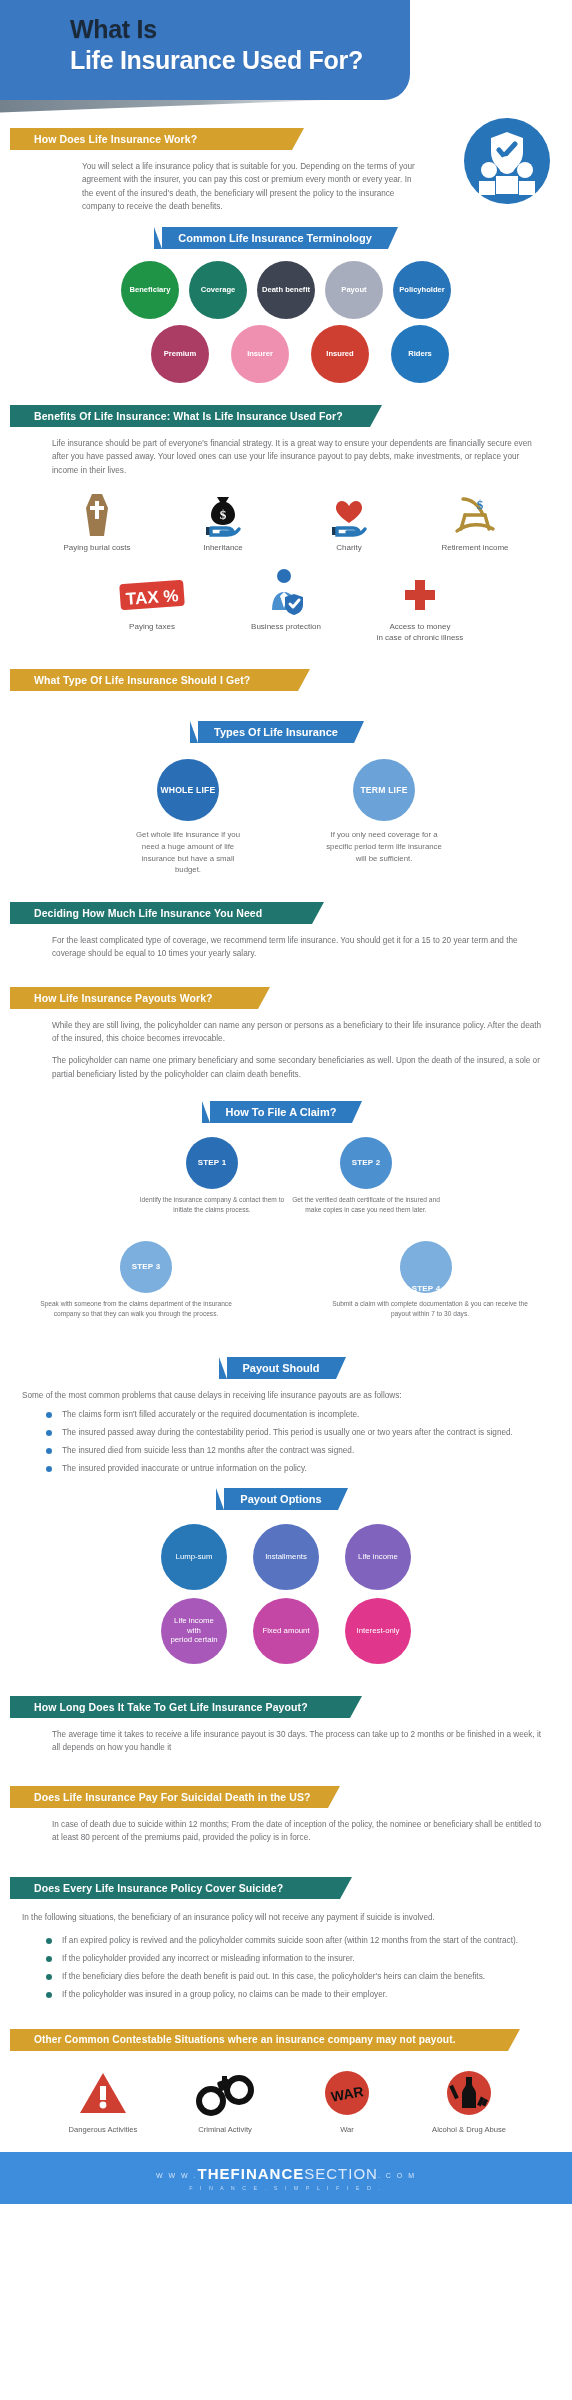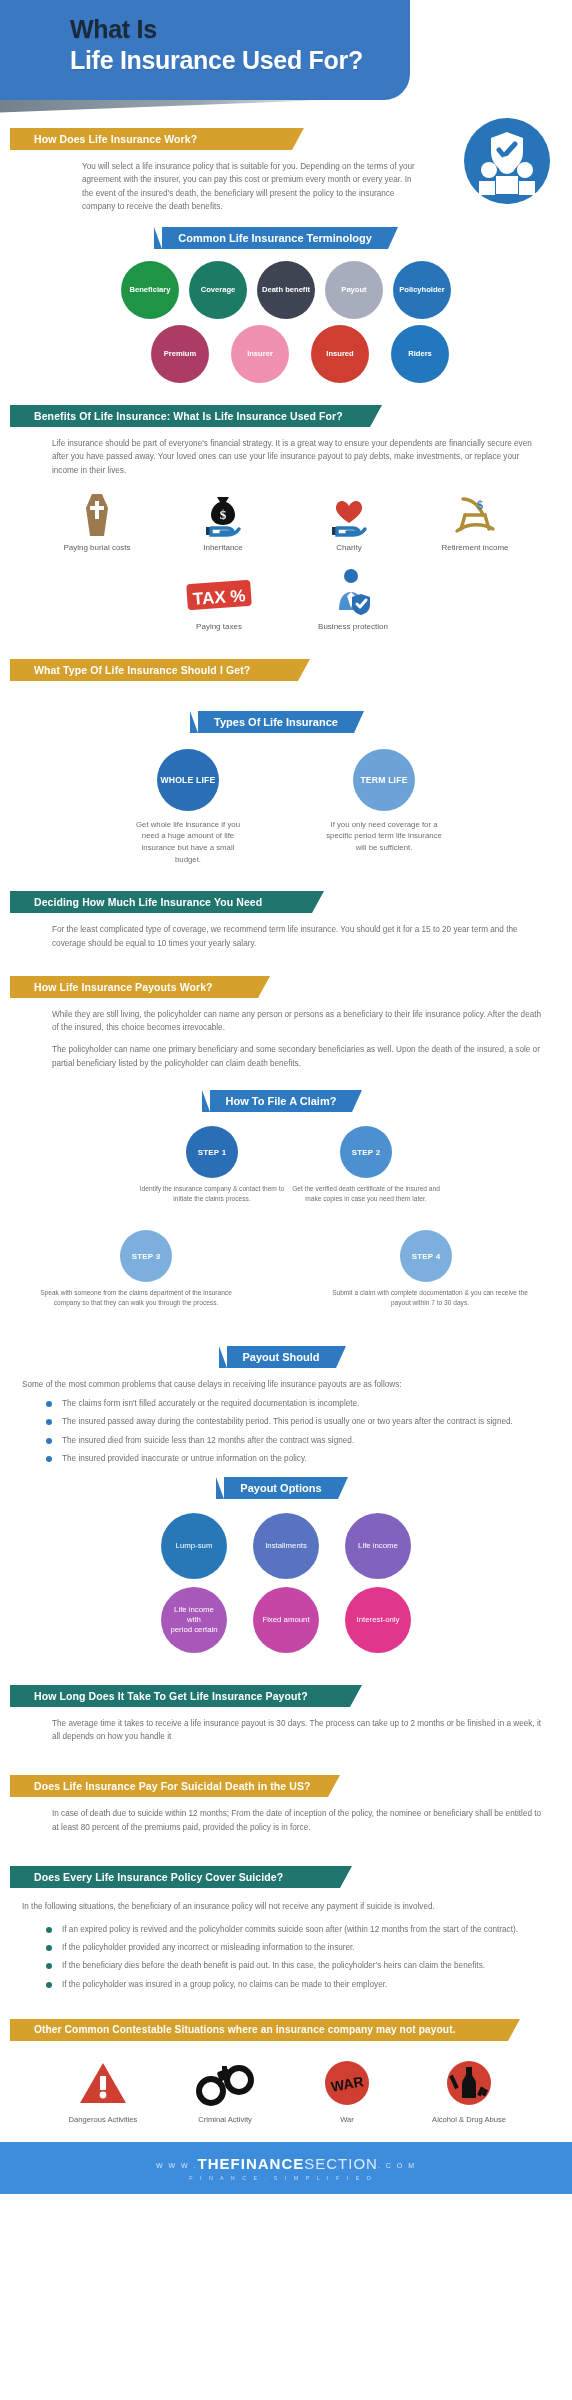--- a/index.html
+++ b/index.html
@@ -348,20 +348,31 @@
           <svg width="40" height="48" viewBox="0 0 40 48" aria-hidden="true">
             <circle cx="18" cy="8" r="7" fill="#2a6fb5"></circle>
             <path d="M6 42 c0-12 5-18 12-18 s12 6 12 18 z" fill="#4a90cf"></path>
             <path d="M18 24 l-4 4 4 12 4-12 z" fill="#ffffff"></path>
             <path d="M28 26 l9 3 v8 c0 6-5 9-9 10 -4-1-9-4-9-10 v-8 z" fill="#2a6fb5"></path>
             <path d="M24 36 l3 3 6-7" stroke="#ffffff" stroke-width="3" fill="none" stroke-linecap="round" stroke-linejoin="round"></path>
           </svg>
         </div>
         <div class="caption">Business protection</div>
       </div>
+      <div class="benefit-item">
+        <div class="glyph">
+          <svg width="38" height="40" viewBox="0 0 38 40" aria-hidden="true">
+            <path d="M14 4 h10 v10 h10 v10 h-10 v10 h-10 v-10 h-10 v-10 h10 z" fill="#cf3f31"></path>
+          </svg>
+        </div>
+        <div class="caption">
+          <span>Access to money</span><br>
+          <span>in case of chronic illness</span>
+        </div>
+      </div>
     </div>
   </div>
 
   <div class="sec" style="margin-top:26px;">
     <div class="banner banner-gold" style="width:288px;">
       <span>What Type Of Life Insurance Should I Get?</span>
     </div>
 
     <div class="center-row" style="margin-top:30px; padding-right:20px;">
       <div class="banner-blue">
@@ -416,21 +427,21 @@
       <div class="step-circle" style="background:#4d90d0; left:340px; top:0;">
         <span>STEP 2</span>
       </div>
       <div class="step-text" style="left:292px; top:58px; width:148px;">Get the verified death certificate of the insured and make copies in case you need them later.</div>
 
       <div class="step-circle" style="background:#7cafdd; left:120px; top:104px;">
         <span>STEP 3</span>
       </div>
       <div class="step-text" style="left:36px; top:162px; width:200px;">Speak with someone from the claims department of the insurance company so that they can walk you through the process.</div>
 
-      <div class="step-circle" style="background:#7cafdd; left:400px; top:104px;">
+      <div class="step-circle" style="background:#7cafdd; left:400px; top:104px;align-items:flex-end;">
         <span>STEP 4</span>
       </div>
       <div class="step-text" style="left:330px; top:162px; width:200px;">Submit a claim with complete documentation &amp; you can receive the payout within 7 to 30 days.</div>
     </div>
   </div>
 
   <div class="sec" style="margin-top:54px;">
     <div class="center-row" style="padding-right:10px;">
       <div class="banner-blue">
         <span>Payout Should</span>

